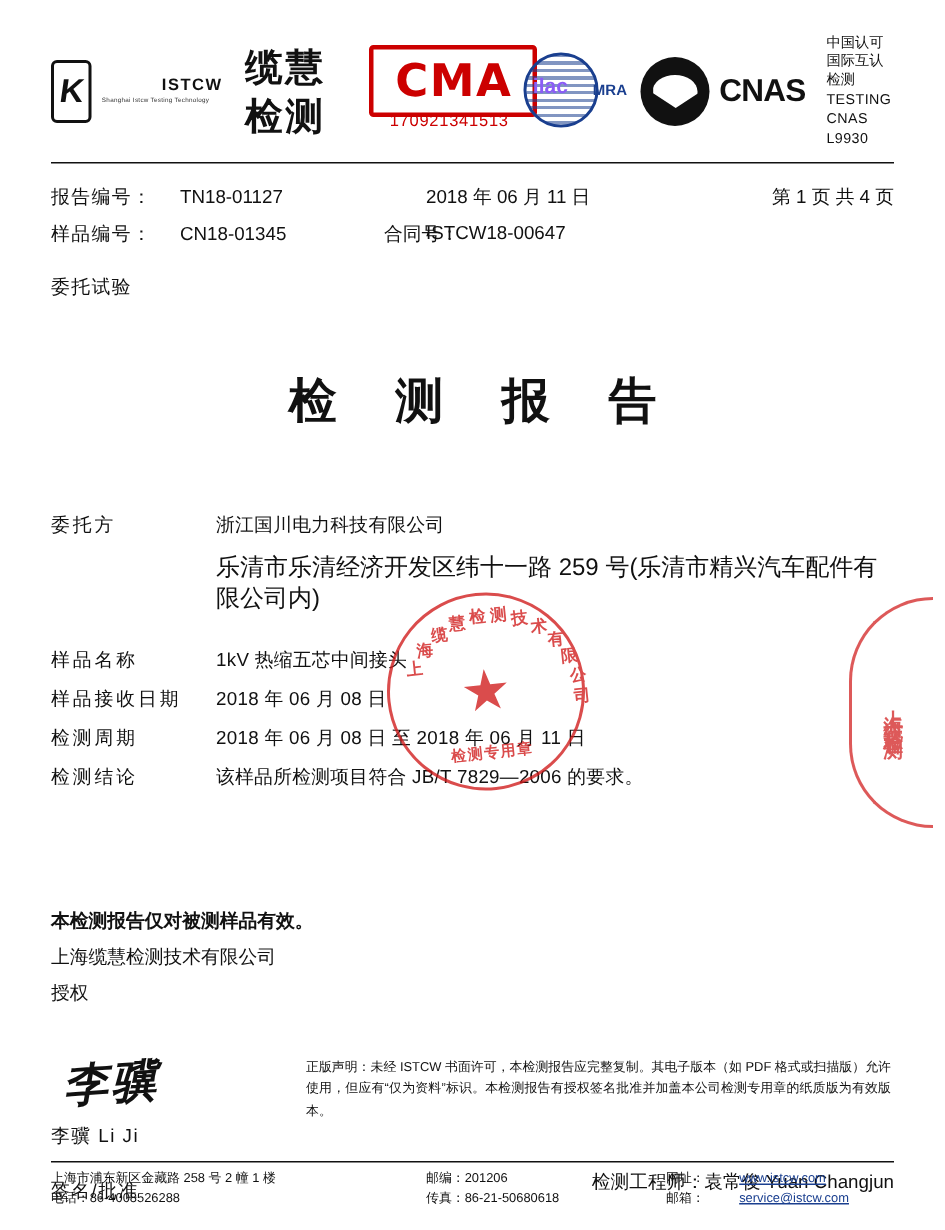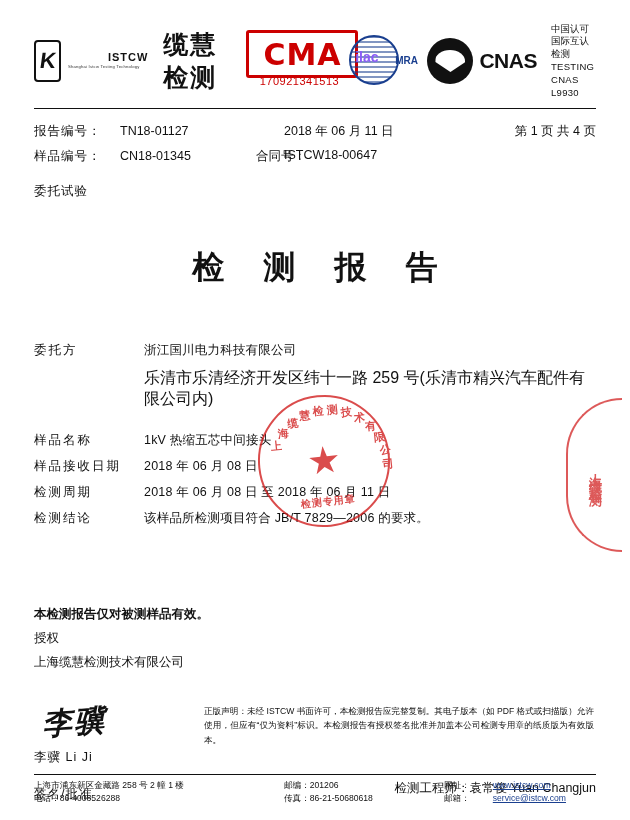--- a/index.html
+++ b/index.html
@@ -508,22 +508,22 @@
       <span style="transform: rotate(78deg) translate(0,-58px) rotate(-78deg);">公</span>
       <span style="transform: rotate(92deg) translate(0,-58px) rotate(-92deg);">司</span>
     </div>
     <div class="stamp-bottom">检测专用章</div>
   </div>
 
   <div class="stamp-edge">上海缆慧检测</div>
 
   <div class="statement">
     <div class="b">本检测报告仅对被测样品有效。</div>
+    <div>上海缆慧检测技术有限公司</div>
     <div>授权</div>
-    <div>上海缆慧检测技术有限公司</div>
   </div>
 
   <div class="sig-area">
     <div class="sig-script">李骥</div>
     <div class="sig-name">李骥  Li Ji</div>
     <div class="sig-caption">签名/批准</div>
 
     <div class="fineprint">正版声明：未经 ISTCW 书面许可，本检测报告应完整复制。其电子版本（如 PDF 格式或扫描版）允许使用，但应有“仅为资料”标识。本检测报告有授权签名批准并加盖本公司检测专用章的纸质版为有效版本。</div>
 
     <div class="engineer">

